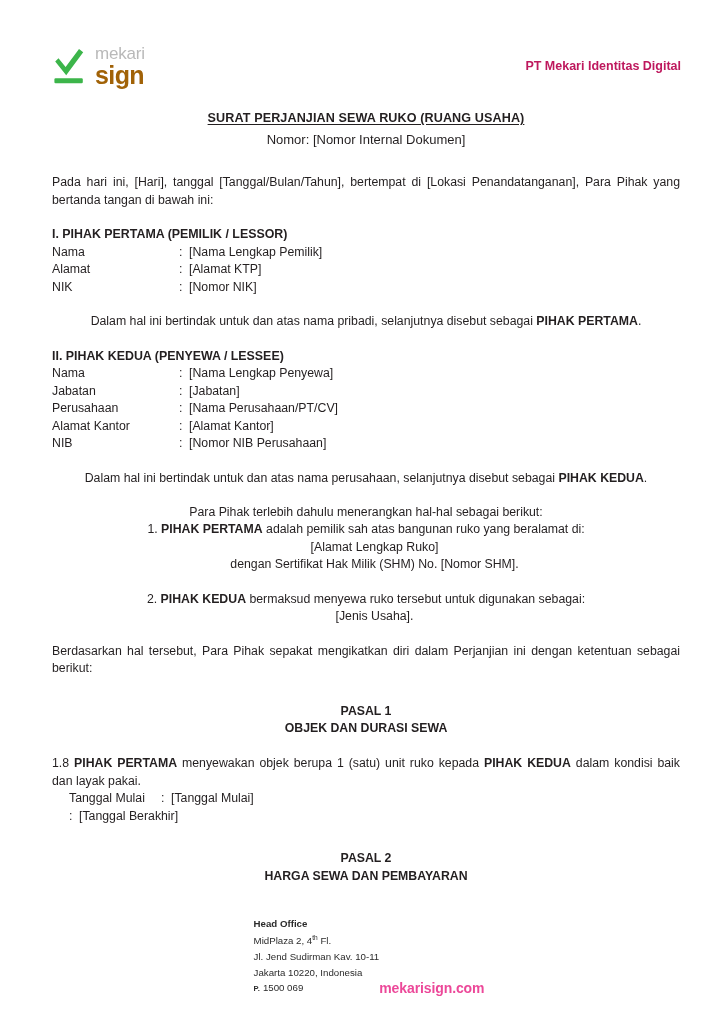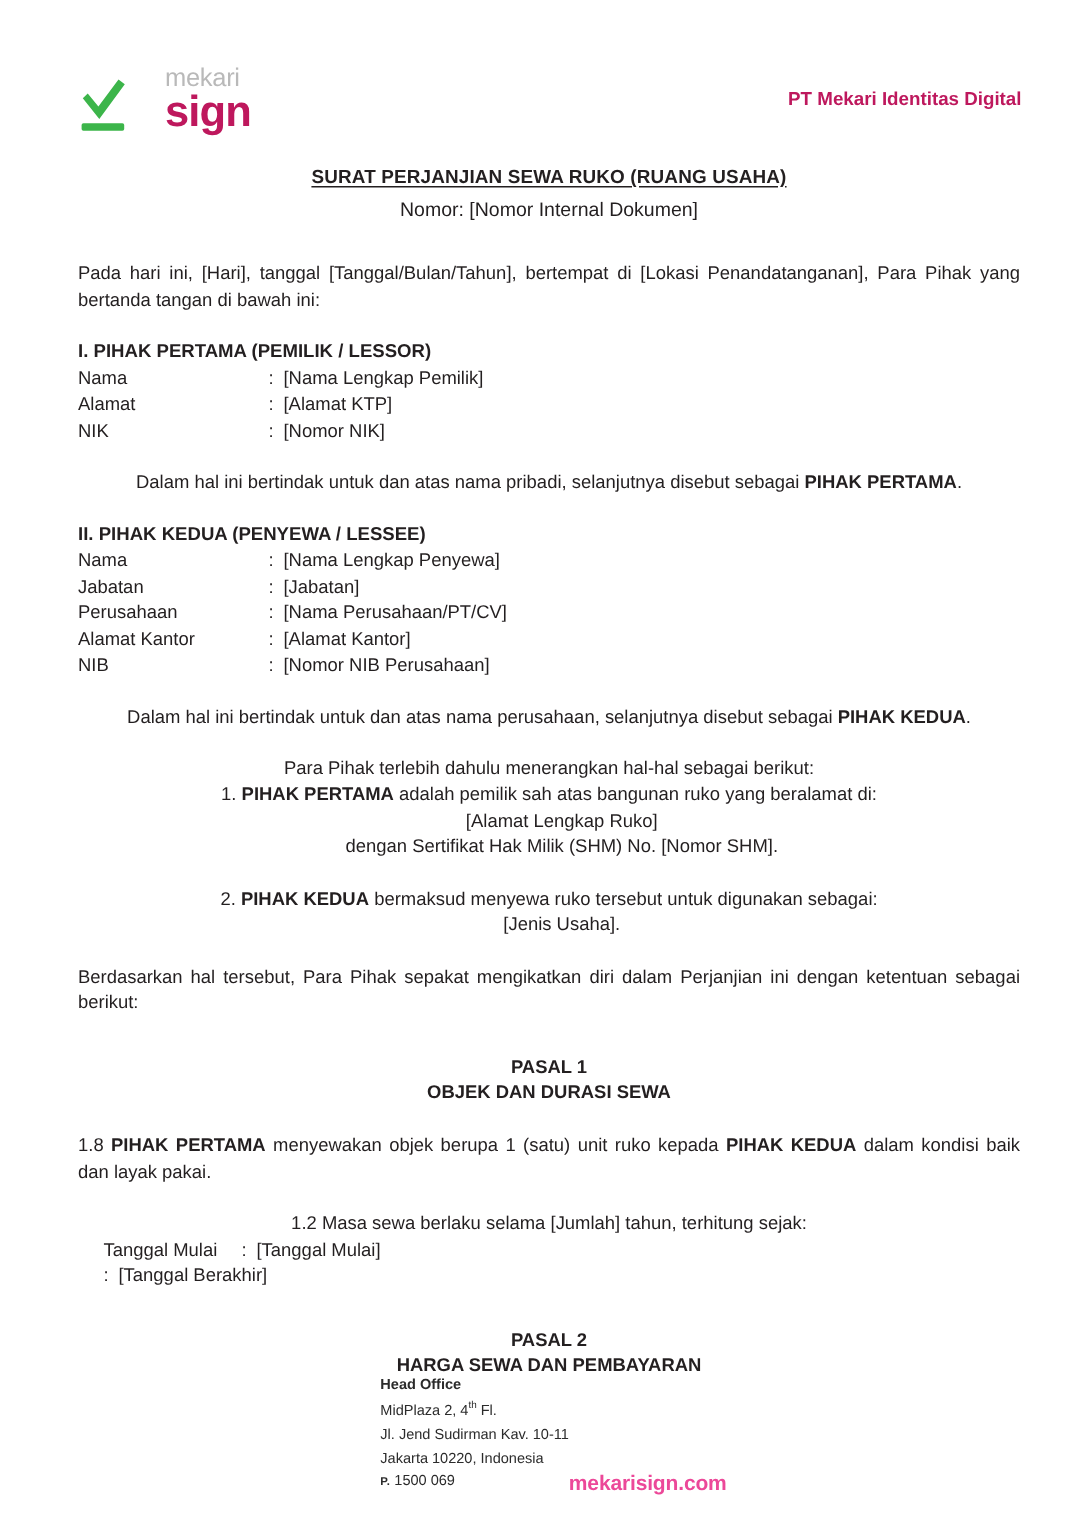--- a/index.html
+++ b/index.html
@@ -27,22 +27,22 @@
     top: 36px;
     left: 52px;
     right: 44px;
     height: 60px;
     display: flex;
     align-items: center;
     justify-content: space-between;
   }
   .brand {
     display: flex;
-    align-items: flex-end;
-    gap: 24px;
+    align-items: center;
+    gap: 9px;
   }
   .brand-mark {
     width: 34px;
     height: 40px;
     display: block;
     flex: none;
   }
   .brand-words {
     display: flex;
     flex-direction: column;
@@ -50,23 +50,23 @@
     line-height: 1;
   }
   .brand-top {
     font-size: 17px;
     font-weight: 400;
     color: #b9b9b9;
     letter-spacing: -0.2px;
     margin-bottom: 1px;
   }
   .brand-bottom {
-    font-size: 29px;
-    font-weight: 700;
-    color: #be185d;
+    font-size: 25px;
+    font-weight: 700;
+    color: #a16207;
     letter-spacing: -0.6px;
   }
   .entity-name {
     font-size: 12.5px;
     font-weight: 700;
     color: #be185d;
     white-space: nowrap;
   }
 
   
@@ -260,21 +260,20 @@
 
     <p class="para gap-md">Berdasarkan hal tersebut, Para Pihak sepakat mengikatkan diri dalam Perjanjian ini dengan ketentuan sebagai berikut:</p>
 
     <div class="pasal-block gap-lg">
       <div>PASAL 1</div>
       <div>OBJEK DAN DURASI SEWA</div>
     </div>
 
     <p class="para gap-md"><span>1.8 </span><b>PIHAK PERTAMA</b><span> menyewakan objek berupa 1 (satu) unit ruko kepada </span><b>PIHAK KEDUA</b><span> dalam kondisi baik dan layak pakai.</span></p>
 
-    <p class="gap-md">1.2 Masa sewa berlaku selama [Jumlah] tahun, terhitung sejak:</p>
     <div class="kv-row clause-indent">
       <span class="kv-key" style="width:92px">Tanggal Mulai</span>
       <span class="kv-sep">:</span>
       <span class="kv-val">[Tanggal Mulai]</span>
     </div>
     <div class="kv-row clause-indent">
       <span class="kv-sep">:</span>
       <span class="kv-val">[Tanggal Berakhir]</span>
     </div>
 

